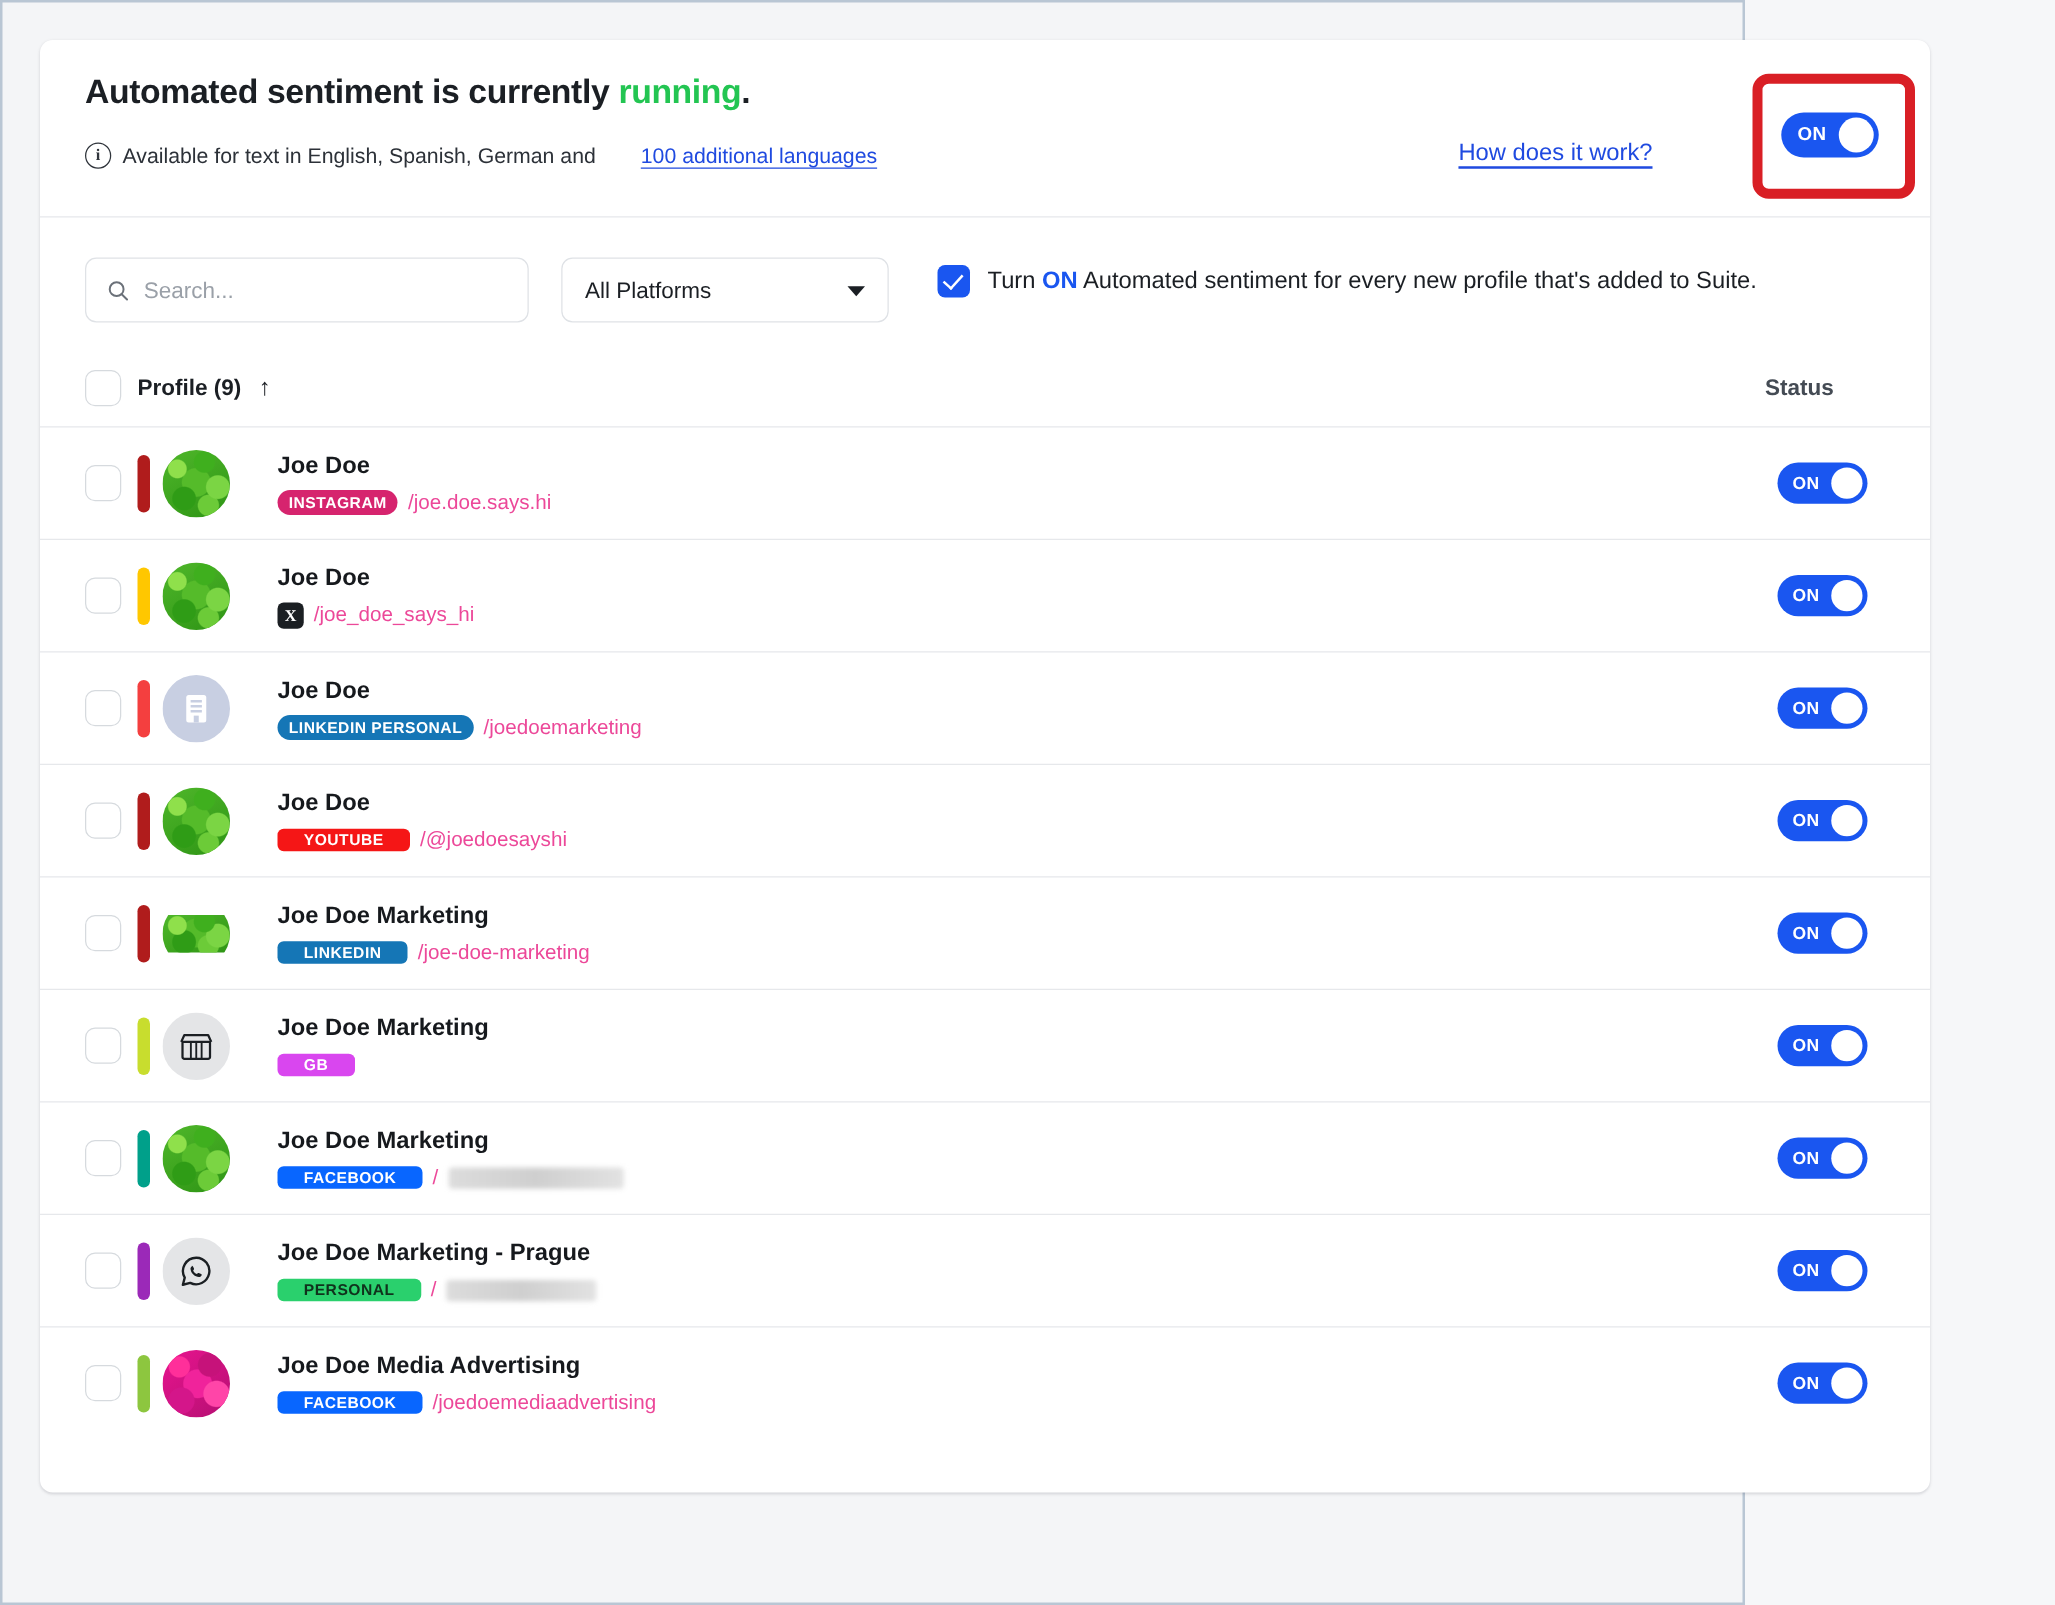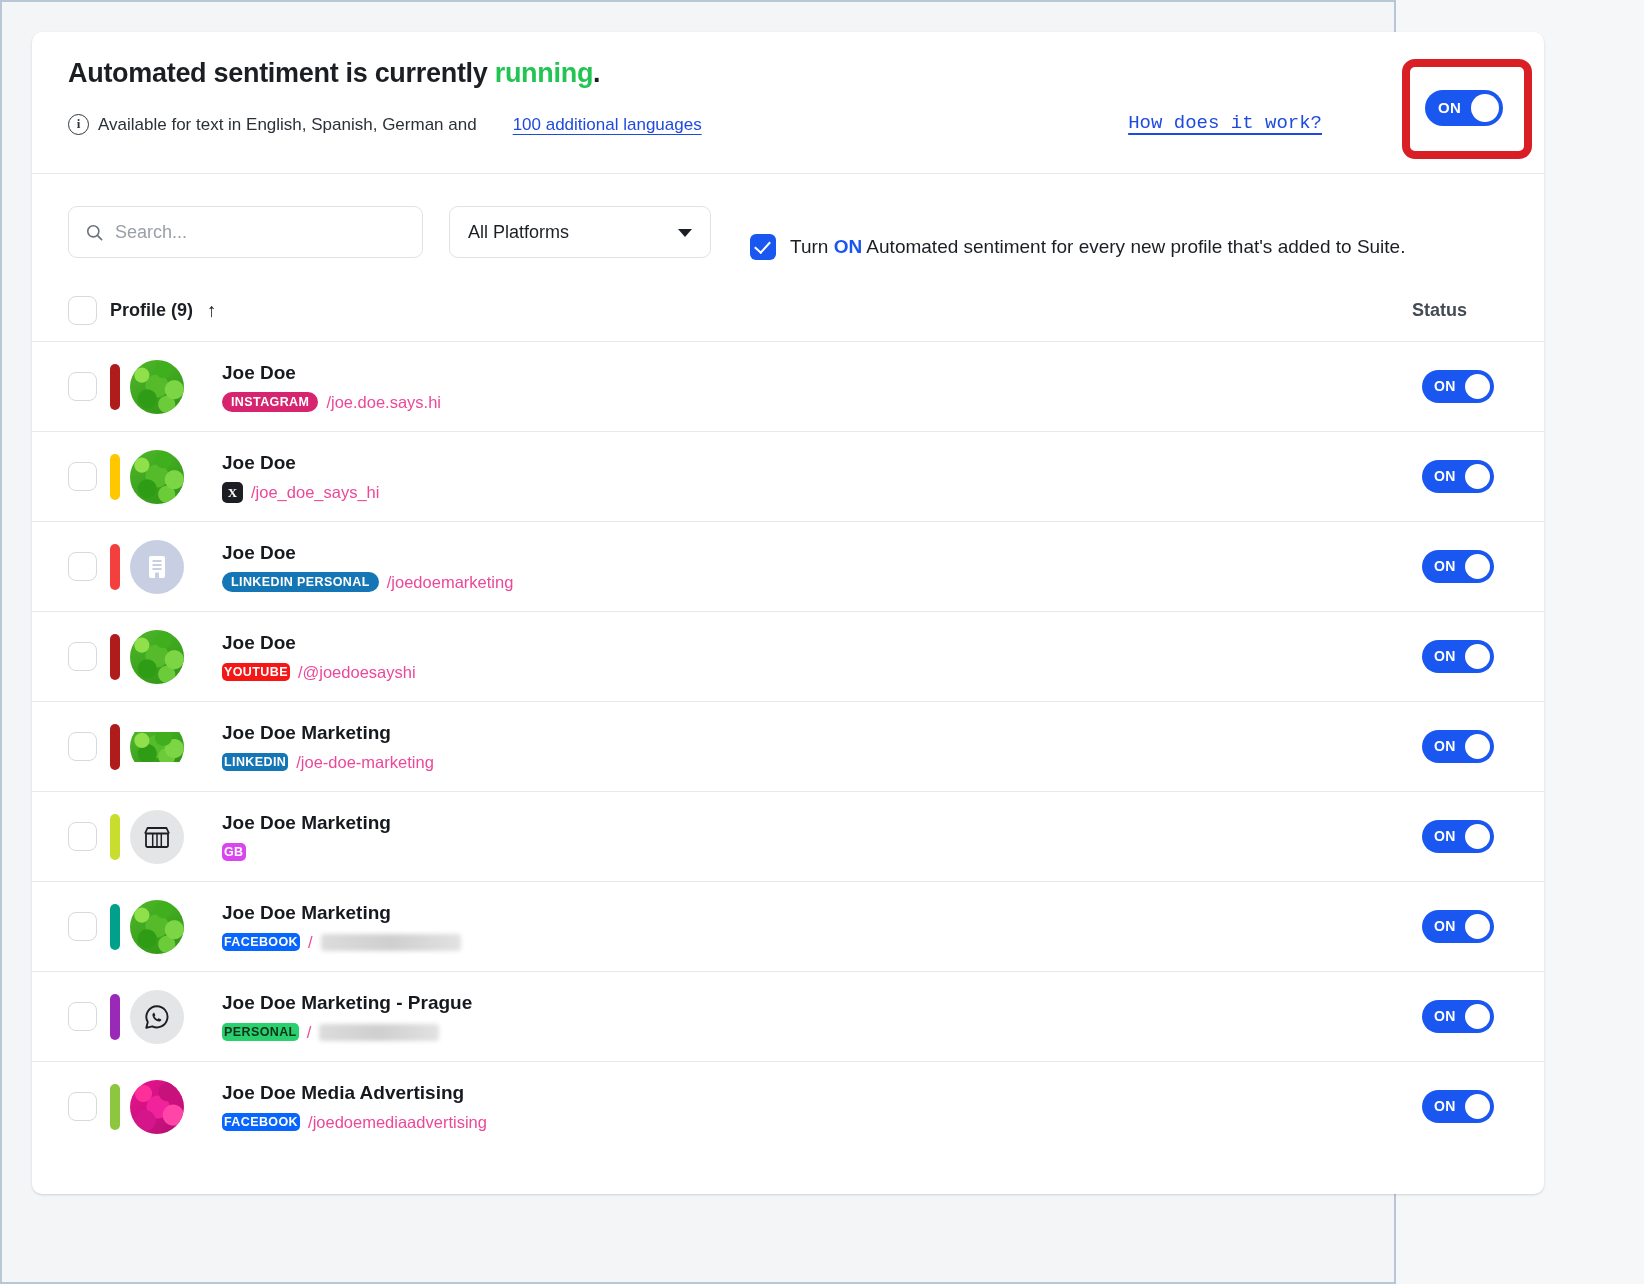--- a/index.html
+++ b/index.html
@@ -52,21 +52,20 @@
     font-family:"Liberation Serif", serif;
     flex:0 0 auto;
   }
   .lang-link { color:#1f4ae0; text-decoration:underline; text-underline-offset:4px;margin-left:27px; }
 
   .how-link {
     position:absolute; right:222px; top:80px;
     font-size:19px; color:#1f4ae0; text-decoration:underline;
     text-underline-offset:5px; text-decoration-thickness:1.6px;
     white-space:nowrap;
-    font-family:Liberation Mono, monospace;
   }
   .hl-box {
     position:absolute;
     left:1370px; top:27px;
     width:130px; height:100px;
     border:8px solid #d91f25;
     border-radius:13px;
   }
   .hero-toggle { position:absolute; left:1393px; top:58px; }
 
@@ -111,21 +110,21 @@
     display:flex; align-items:center;
     padding:0 18px;
     font-size:18px; color:#1b1f24;
   }
   .caret {
     position:absolute; right:18px; top:22px;
     width:0;height:0;border-left:7px solid transparent;border-right:7px solid transparent;
     border-top:8px solid #1b1f24;
   }
   .chk-row {
-    position:absolute; left:707px; top:60px;
+    position:absolute; left:707px; top:38px;
     display:flex; align-items:center; gap:14px;
     font-size:19px; color:#1b1f24; white-space:nowrap;padding-left:11px;
   }
   .chk {
     width:26px;height:26px;border-radius:6px;background:#1a56f0;
     position:relative; flex:0 0 auto;
   }
   .chk:after{
     content:""; position:absolute; left:8px; top:4px;
     width:7px;height:13px;border:solid #fff;border-width:0 2.8px 2.8px 0;
@@ -200,21 +199,21 @@
   }
   .av-plain-blue { width:100%;height:100%;background:#c8cfe2;display:flex;align-items:center;justify-content:center; }
   .av-plain-grey { width:100%;height:100%;background:#e4e5e7;display:flex;align-items:center;justify-content:center; }
 
   .pinfo { position:absolute; left:190px; top:18px; }
   .pname { font-size:19px; font-weight:700; color:#16191d; line-height:26px; white-space:nowrap; }
   .pmeta { display:flex; align-items:center; gap:8px; margin-top:5px; height:22px; }
   .badge {
     display:inline-block; border-radius:4px;
     font-size:12.5px; font-weight:700; letter-spacing:.4px;
-    color:#fff; padding:3px 2px; line-height:1; white-space:nowrap;
+    color:#fff; padding:3px 21px; line-height:1; white-space:nowrap;
   }
   .badge.pill { border-radius:11px; padding:4px 9px; }
   .badge.sq { border-radius:5px; }
   .handle { font-size:16.5px; color:#ec4899; white-space:nowrap; }
   .handle-redacted {
     display:inline-block; height:17px; border-radius:3px;
     background:linear-gradient(90deg,#dcdcdc,#cfcfcf,#e2e2e2);
     filter: blur(2.2px);
     vertical-align:middle;
   }

